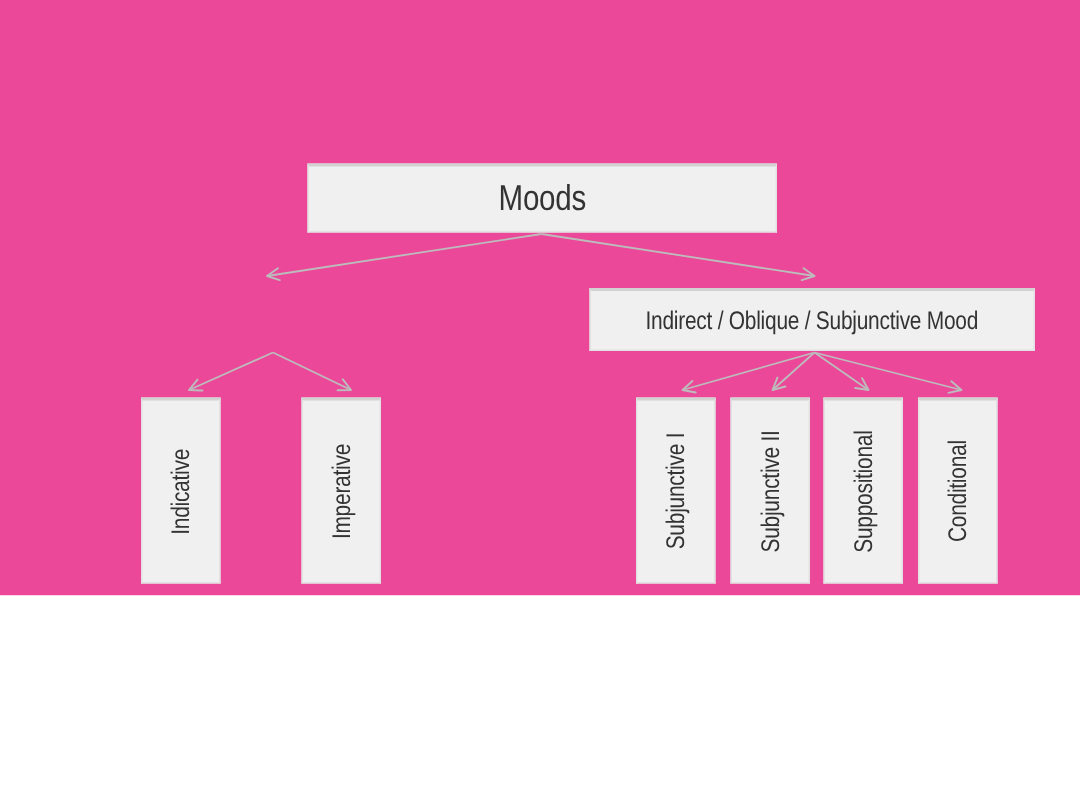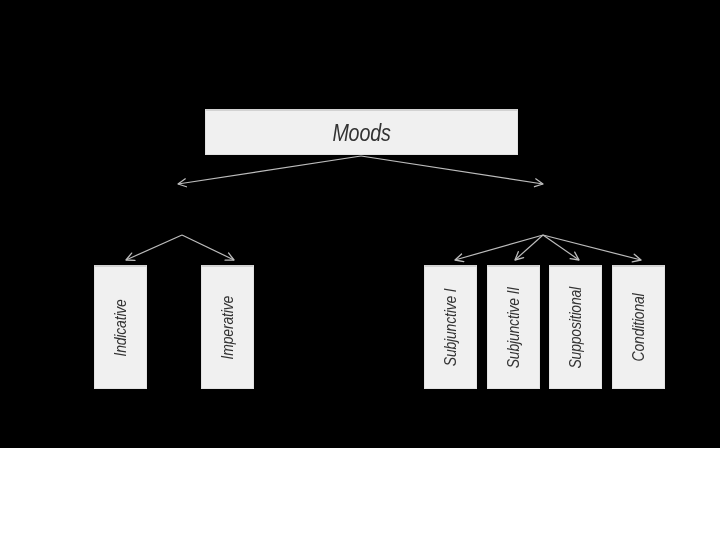--- a/index.html
+++ b/index.html
@@ -6,24 +6,23 @@
     margin: 0;
     padding: 0;
     background: #ffffff;
   }
   body {
     font-family: "Liberation Sans", sans-serif;
   }
   #canvas {
     position: relative;
     width: 720px;
-    height: 448px;
-    background: #000000;
+    height: 397px;
+    background: #ec4899;
     overflow: hidden;
-    font-style: italic;
   }
   .connectors {
     position: absolute;
     left: 0;
     top: 0;
     width: 720px;
     height: 540px;
     pointer-events: none;
   }
   .node {
@@ -112,20 +111,23 @@
       <line x1="543" y1="235" x2="579" y2="260"></line>
       <line x1="543" y1="235" x2="641" y2="260"></line>
     </g>
   </svg>
 
   <div class="node node-root">
     <span class="node-label">Moods</span>
   </div>
 
 
+  <div class="node node-l2 node-l2-right">
+    <span class="node-label">Indirect / Oblique / Subjunctive Mood</span>
+  </div>
 
   <div class="node node-leaf leaf-indicative">
     <span class="node-label">Indicative</span>
   </div>
 
   <div class="node node-leaf leaf-imperative">
     <span class="node-label">Imperative</span>
   </div>
 
   <div class="node node-leaf leaf-subjunctive1">

